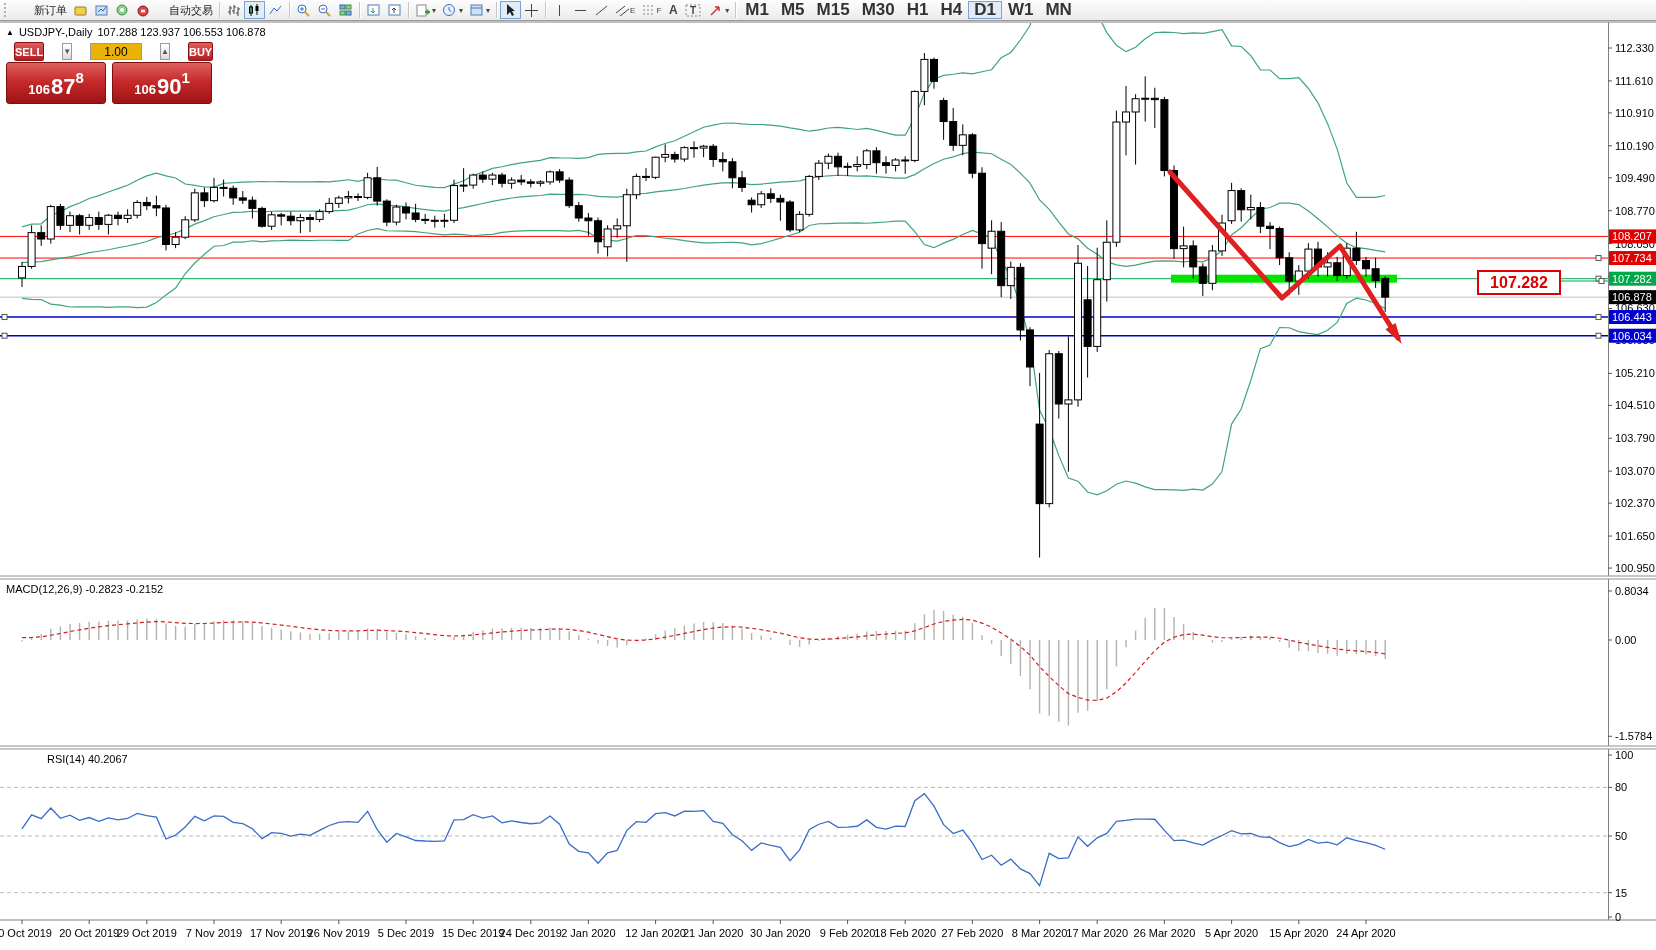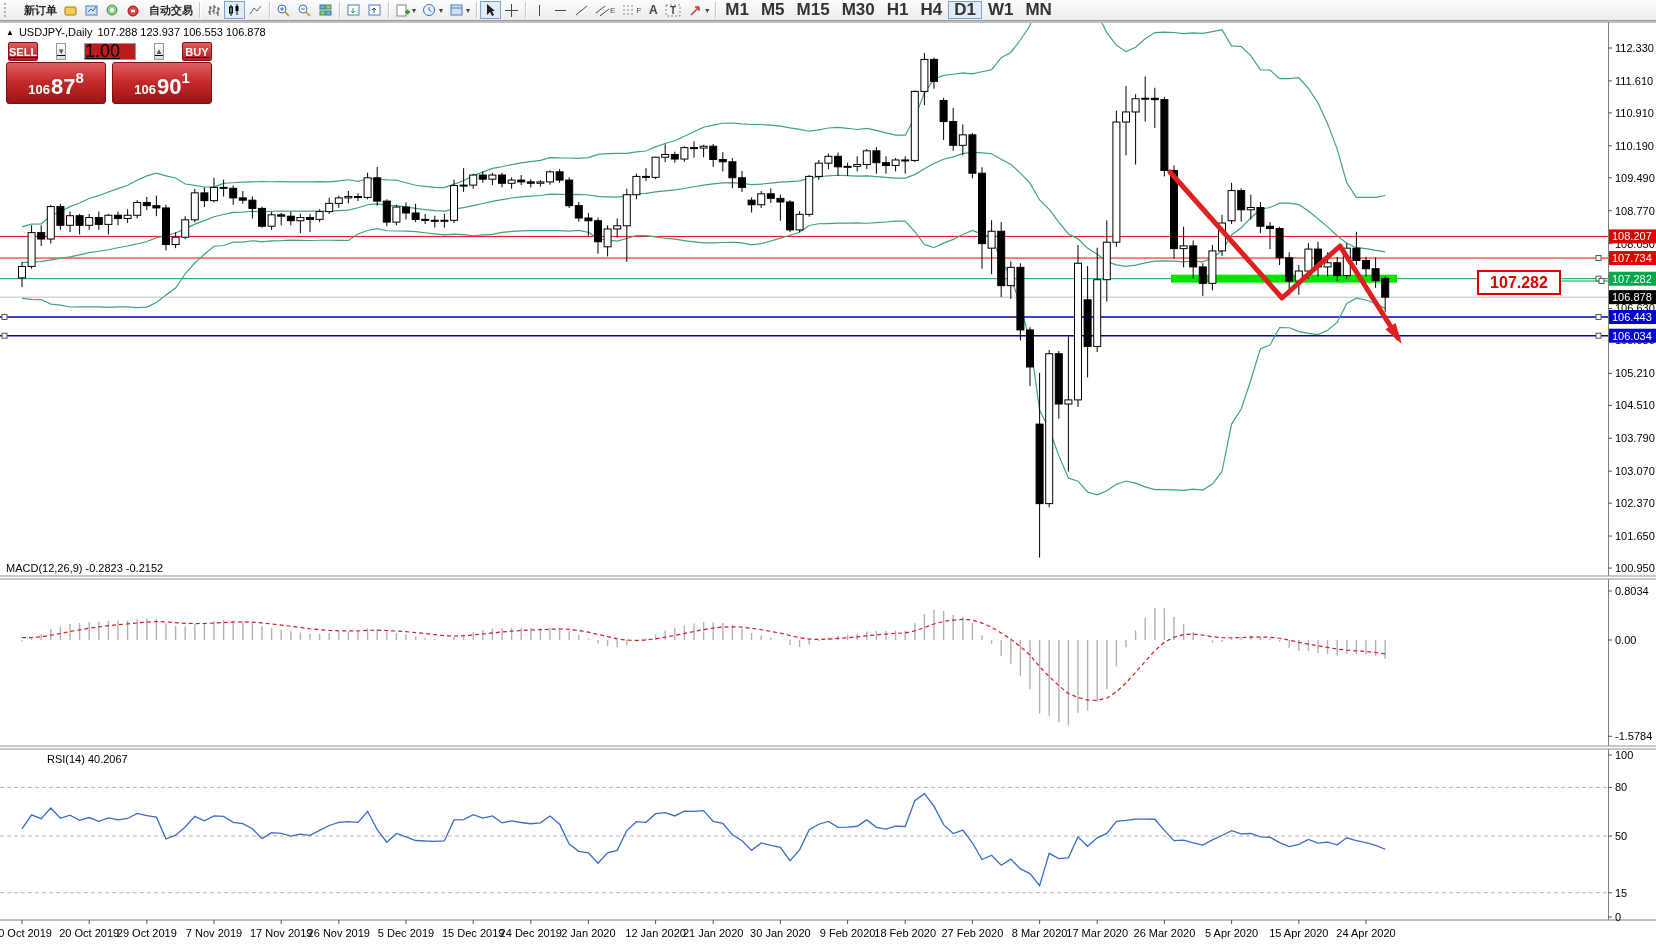--- a/index.html
+++ b/index.html
@@ -7,39 +7,39 @@
   #stage{position:relative;width:1656px;height:950px;background:#fff;}
   
   .toolbar{position:absolute;top:0;left:0;width:1656px;height:21px;z-index:10;
     background:linear-gradient(#fdfdfd,#ebebeb);border-bottom:1px solid #9a9a9a;
     display:flex;align-items:center;padding:0 2px;box-sizing:border-box;}
   .grip{width:3px;height:14px;border-left:2px dotted #b0b0b0;margin:0 4px 0 2px;}
   .vsep{width:1px;height:16px;background:#c6c6c6;box-shadow:1px 0 0 #fff;margin:0 3px;}
   .tb{height:18px;min-width:18px;display:flex;align-items:center;justify-content:center;
     padding:0 2px;font-size:11px;color:#222;border:1px solid transparent;box-sizing:border-box;cursor:default;}
   .tb.pressed{background:#e2ecf8;border:1px solid #7da2ce;}
-  .tb .lbl{margin-left:8px;font-weight:bold;}
+  .tb .lbl{margin-left:18px;}
   .tf{font-weight:bold;font-size:17px;color:#333;padding:0 5px;}
   .caret{font-size:8px;color:#444;margin-left:2px;}
   
   #cv{position:absolute;top:0;left:0;z-index:1;}
   .sym-info{position:absolute;left:6px;top:26px;z-index:5;font-size:11px;color:#000;display:flex;gap:5px;align-items:center;}
   .sym-info .tri{font-size:8px;}
   .ind-label{position:absolute;z-index:5;font-size:11px;color:#000;left:6px;}
-  .macd-lab{top:562px;} .rsi-lab{top:753px;margin-left:41px;}
+  .macd-lab{top:583px;} .rsi-lab{top:753px;margin-left:41px;}
   
   .quote{position:absolute;left:6px;top:42px;width:206px;z-index:6;}
-  .q-row1{display:flex;align-items:center;gap:18px;margin:0 0 1px 2px;text-decoration:underline;}
+  .q-row1{display:flex;align-items:center;gap:18px;margin:0 0 1px 8px;}
   .q-btn{width:47px;height:17px;display:flex;align-items:center;justify-content:center;
     background:linear-gradient(#e05c5c,#b21f1f);border:1px solid #8c1212;border-radius:2px;
     color:#fff;font-size:11px;font-weight:bold;}
   .q-spin{width:15px;height:17px;display:flex;align-items:center;justify-content:center;
     background:linear-gradient(#ffffff,#dddddd);border:1px solid #9a9a9a;font-size:8px;color:#555;box-sizing:border-box;}
-  .q-vol{width:52px;height:17px;border:1px solid #9a9a9a;background:#b91c1c;font-size:18px;
-    text-align:left;box-sizing:border-box;font-family:"Liberation Sans",sans-serif;padding:0;}
+  .q-vol{width:52px;height:17px;border:1px solid #9a9a9a;background:#eab308;font-size:12px;
+    text-align:center;box-sizing:border-box;font-family:"Liberation Sans",sans-serif;padding:0;}
   .q-row2{display:flex;gap:6px;}
   .q-big{flex:1;height:42px;border:1px solid #7e0f0f;border-radius:3px;color:#fff;
     background:linear-gradient(#e06060 0%,#c62b2b 45%,#9d1313 100%);
     display:flex;align-items:flex-end;justify-content:center;padding-bottom:3px;box-sizing:border-box;}
   .q-big .sm{font-size:13px;font-weight:bold;margin:0 1px 3px 0;}
   .q-big .bg{font-size:22px;font-weight:bold;line-height:26px;}
   .q-big .sup{font-size:15px;font-weight:bold;margin-bottom:14px;}
   
   .cn-text{position:absolute;left:1404px;top:199px;z-index:5;font-size:31px;font-weight:bold;
     color:#00db41;letter-spacing:4px;text-shadow:2px 2px 0 rgba(150,35,35,.8);white-space:nowrap;}

